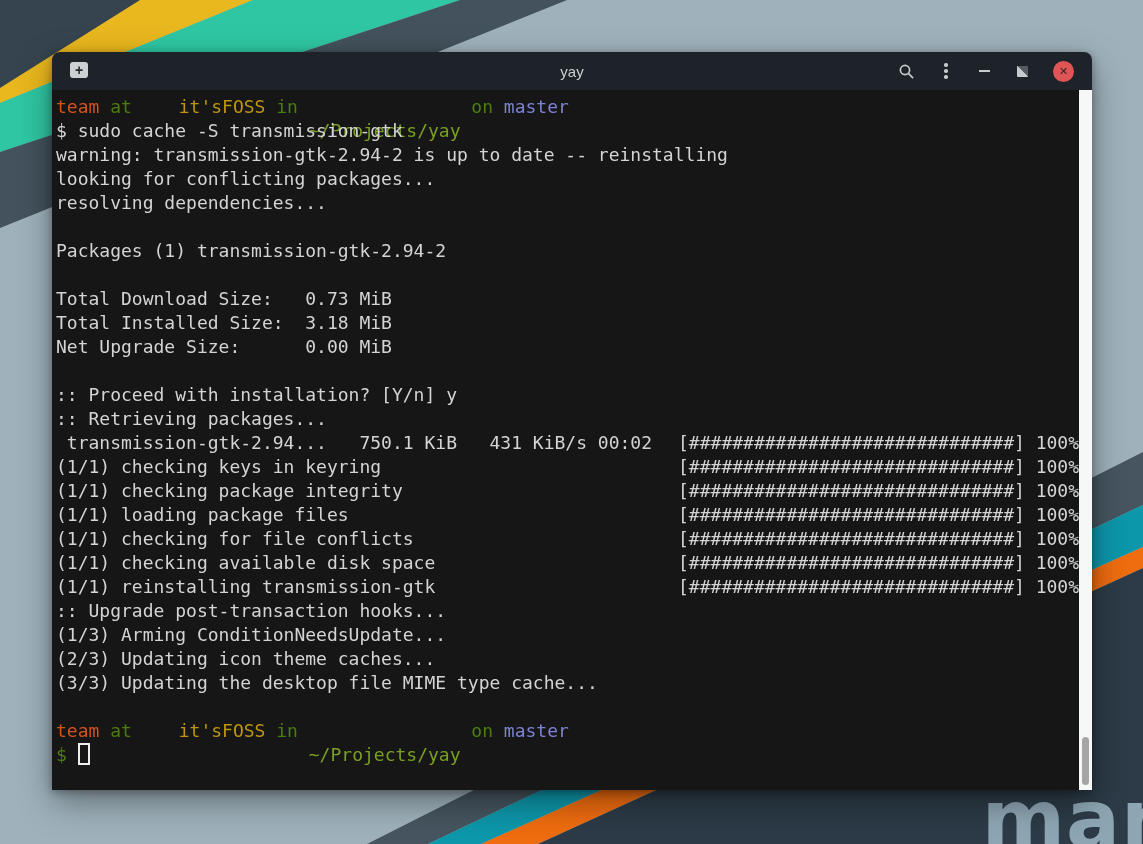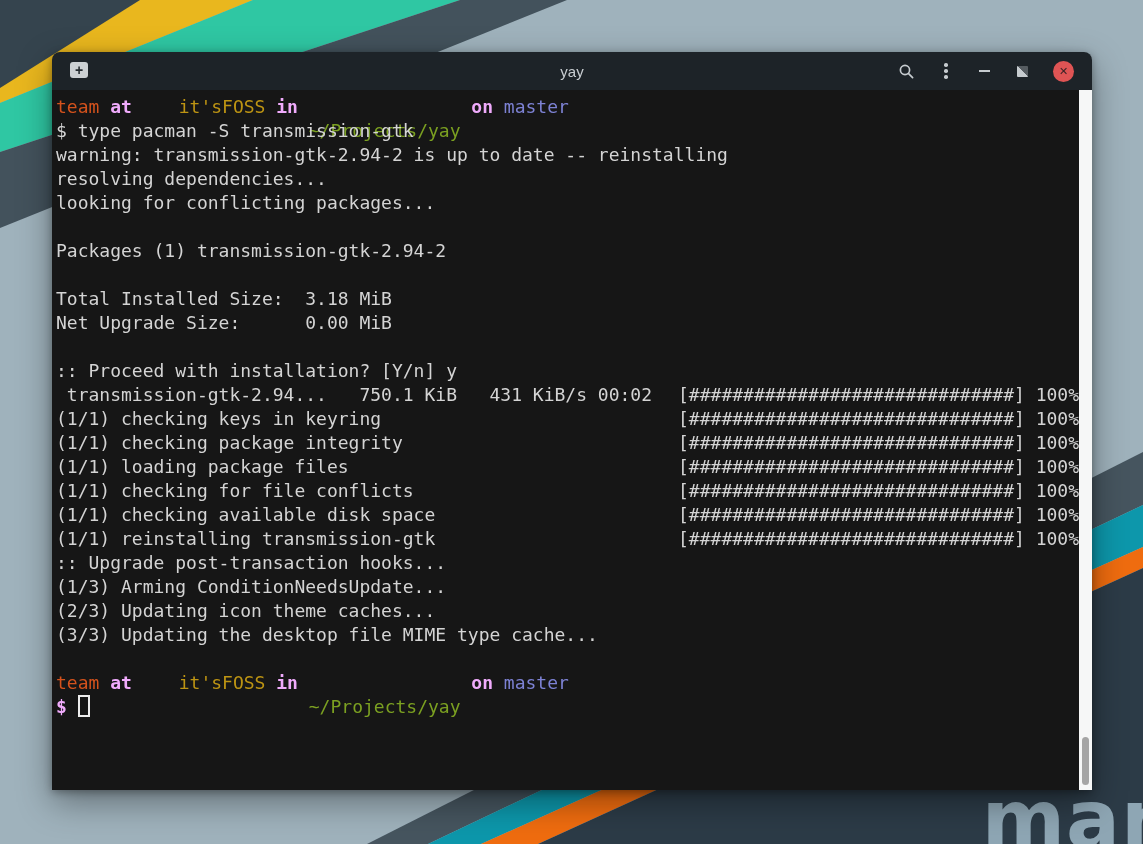--- a/index.html
+++ b/index.html
@@ -59,21 +59,21 @@
     position:absolute;left:4px;top:5px;right:13px;bottom:0;overflow:hidden;
     font-family:"DejaVu Sans Mono","Liberation Mono",monospace;
     font-size:18px;color:#d4d4d4;
   }
   .tline{display:flex;height:24px;line-height:24px;white-space:pre;}
   .tline .bar{margin-left:auto;}
   .c-orange{color:#d4521c;}
   .c-gold{color:#bd9413;margin-left:36px;}
   .c-green{color:#7ba021;margin-top:24px;}
   .c-violet{color:#7d82d4;}
-  .c-white{color:#f0abfc;font-weight:bold;}
+  .c-white{color:#4d7c0f;}
   .cursor{
     display:inline-block;width:12px;height:22px;box-sizing:border-box;
     border:2px solid #ededed;align-self:center;margin-top:-2px;
   }
   
   #scrollbar{
     position:absolute;right:0;top:0;width:13px;height:700px;background:#f6f7f7;
   }
   #scroll-thumb{
     position:absolute;right:3px;top:647px;width:7px;height:48px;
@@ -118,31 +118,33 @@
       <div class="tb-btn" id="btn-restore">
           <i></i>
         </div>
       <div class="tb-btn" id="btn-close">✕</div>
     </div>
   </div>
 
   <div id="term-body">
     <div id="term-content">
         <div class="tline"><span class="c-orange">team</span><span class="c-white"> at </span><span class="c-gold">it'sFOSS</span><span class="c-white"> in </span><span class="c-green">~/Projects/yay</span><span class="c-white"> on </span><span class="c-violet">master</span></div>
-        <div class="tline"><span>$ type pacman -S transmission-gtk</span></div>
+        <div class="tline"><span>$ sudo cache -S transmission-gtk</span></div>
         <div class="tline"><span>warning: transmission-gtk-2.94-2 is up to date -- reinstalling</span></div>
+        <div class="tline"><span>looking for conflicting packages...</span></div>
         <div class="tline"><span>resolving dependencies...</span></div>
-        <div class="tline"><span>looking for conflicting packages...</span></div>
         <div class="tline"><span>&nbsp;</span></div>
         <div class="tline"><span>Packages (1) transmission-gtk-2.94-2</span></div>
         <div class="tline"><span>&nbsp;</span></div>
+        <div class="tline"><span>Total Download Size:   0.73 MiB</span></div>
         <div class="tline"><span>Total Installed Size:  3.18 MiB</span></div>
         <div class="tline"><span>Net Upgrade Size:      0.00 MiB</span></div>
         <div class="tline"><span>&nbsp;</span></div>
         <div class="tline"><span>:: Proceed with installation? [Y/n] y</span></div>
+        <div class="tline"><span>:: Retrieving packages...</span></div>
         <div class="tline"><span> transmission-gtk-2.94...   750.1 KiB   431 KiB/s 00:02</span><span class="bar">[##############################] 100%</span></div>
         <div class="tline"><span>(1/1) checking keys in keyring</span><span class="bar">[##############################] 100%</span></div>
         <div class="tline"><span>(1/1) checking package integrity</span><span class="bar">[##############################] 100%</span></div>
         <div class="tline"><span>(1/1) loading package files</span><span class="bar">[##############################] 100%</span></div>
         <div class="tline"><span>(1/1) checking for file conflicts</span><span class="bar">[##############################] 100%</span></div>
         <div class="tline"><span>(1/1) checking available disk space</span><span class="bar">[##############################] 100%</span></div>
         <div class="tline"><span>(1/1) reinstalling transmission-gtk</span><span class="bar">[##############################] 100%</span></div>
         <div class="tline"><span>:: Upgrade post-transaction hooks...</span></div>
         <div class="tline"><span>(1/3) Arming ConditionNeedsUpdate...</span></div>
         <div class="tline"><span>(2/3) Updating icon theme caches...</span></div>

